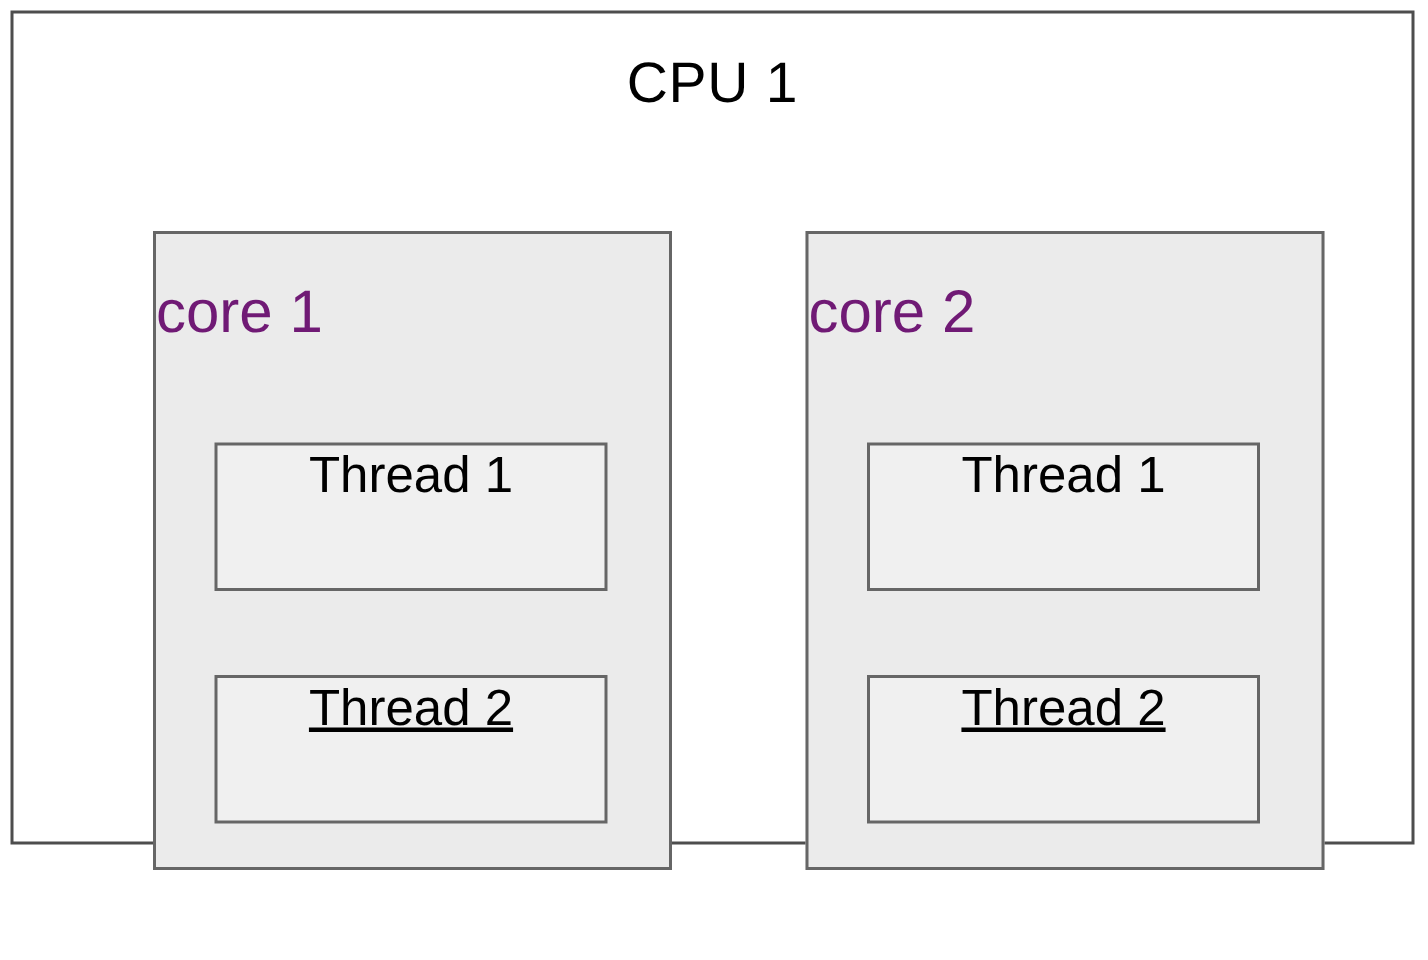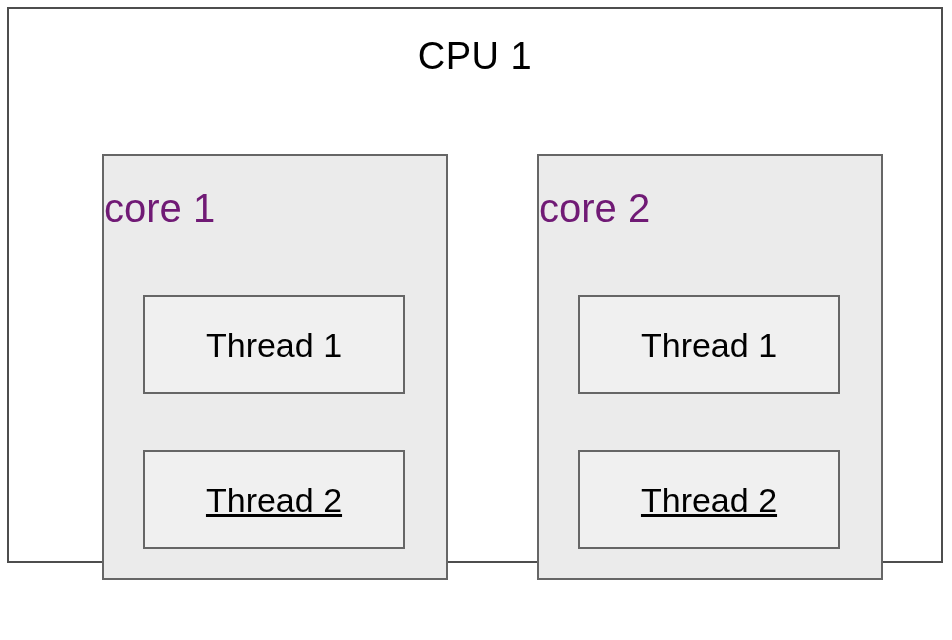--- a/index.html
+++ b/index.html
@@ -75,21 +75,21 @@
   
   .thread-box {
     position: absolute;
     left: 39px;
     width: 262px;
     height: 99px;
     box-sizing: border-box;
     background: #f0f0f0;
     border: 2px solid #666666;
     display: flex;
-    align-items: center;
+    align-items: flex-start;
     justify-content: center;
   }
   .thread-box.t1 { top: 139px; }
   .thread-box.t2 { top: 294px; text-decoration: underline; }
 
   .thread-label {
     font-size: 34px;
     line-height: 40px;
     color: #000000;
     white-space: nowrap;

